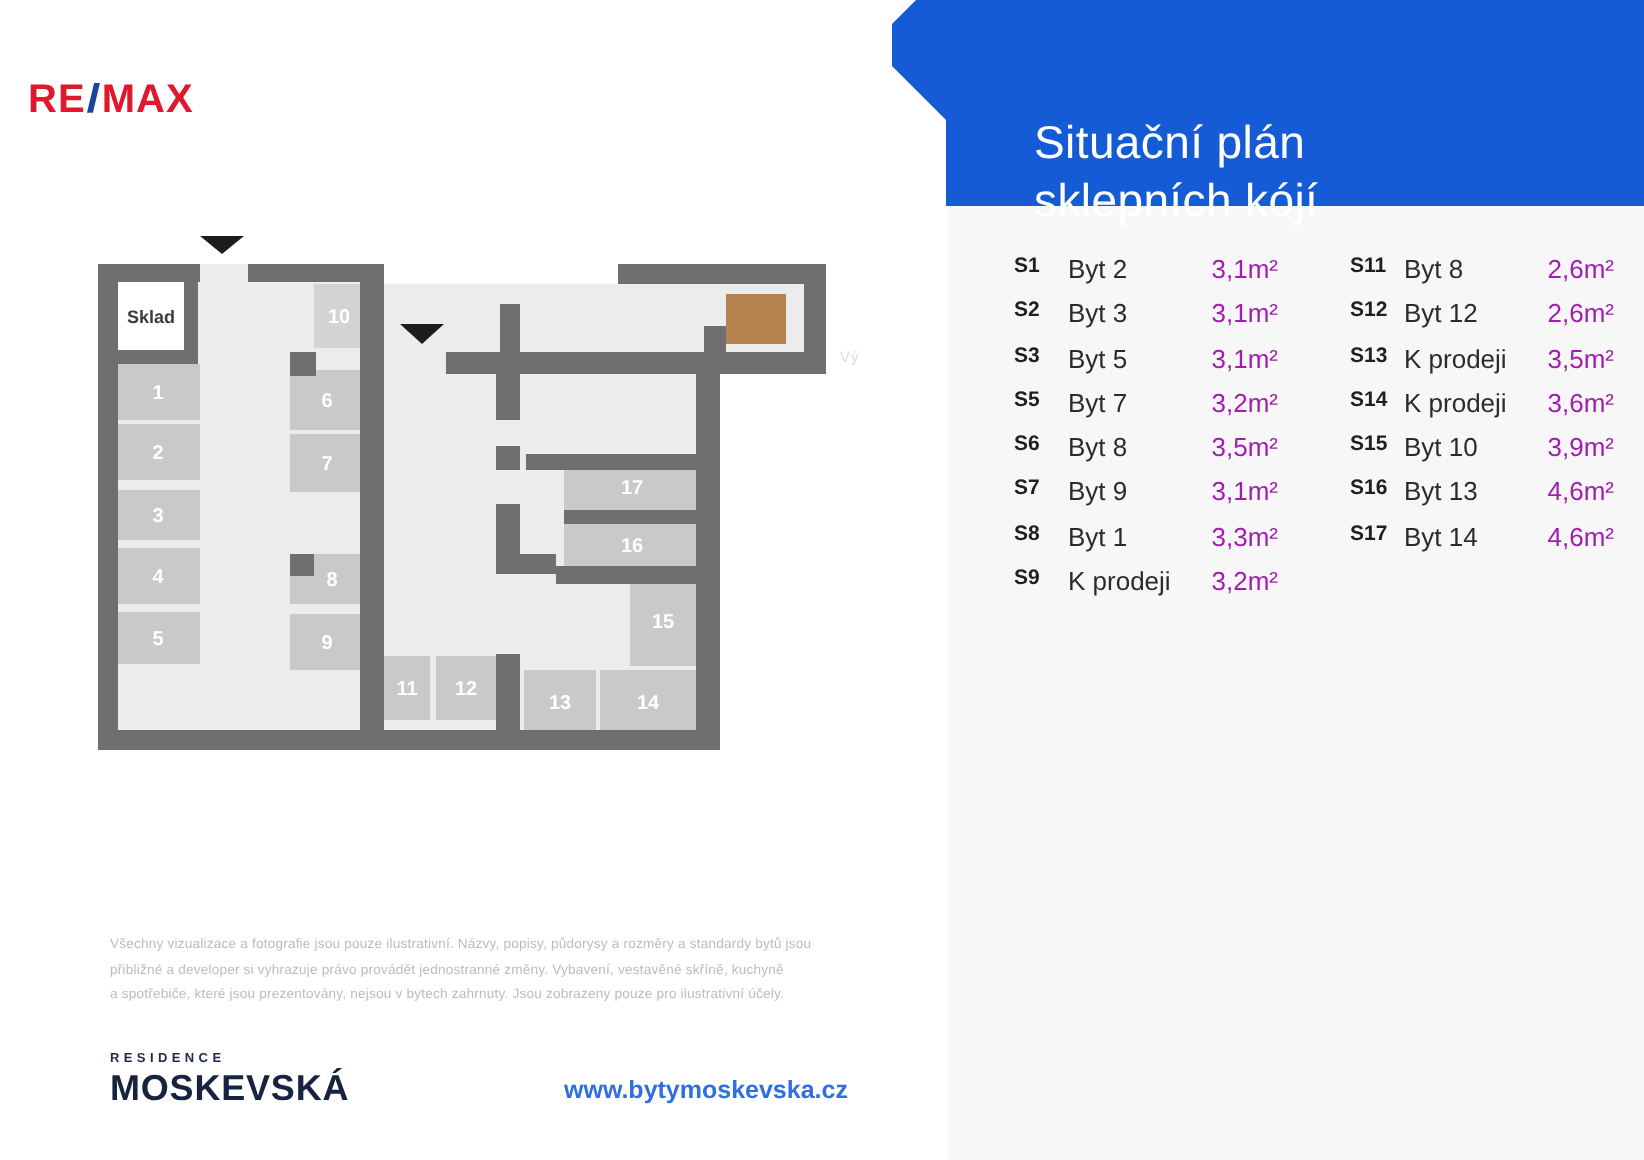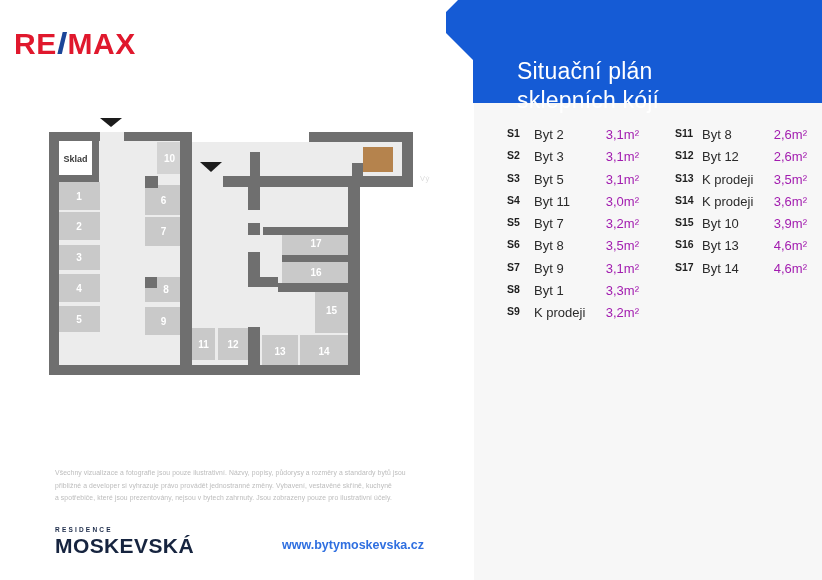--- a/index.html
+++ b/index.html
@@ -8,40 +8,40 @@
     position:relative;width:822px;height:580px;background:#ffffff;overflow:hidden;
     font-family:"Liberation Sans","DejaVu Sans",sans-serif;
   }
   
   .info-panel{position:absolute;left:474px;top:103px;width:348px;height:477px;background:#f7f7f7;}
   
   .header-svg{position:absolute;left:0;top:0;}
   .header-title{position:absolute;left:517px;top:19px;color:#ffffff;font-weight:400;
     font-size:23px;line-height:29px;letter-spacing:.2px;margin-top:38px;}
   
-  .remax{position:absolute;left:14px;top:27px;font-size:30px;font-weight:800;letter-spacing:.5px;}
+  .remax{position:absolute;left:14px;top:39px;font-size:20px;font-weight:800;letter-spacing:.5px;}
   .remax .re,.remax .max{color:#e0182d;}
   .remax .slash{color:#1b4598;font-weight:900;display:inline-block;transform:scaleX(1.25);margin:0 1px;}
   
   .plan-wrap{position:absolute;left:30px;top:100px;}
   
   .tcol{position:absolute;top:127px;width:132px;}
   .tcol1{left:507px;}
   .tcol2{left:675px;}
   .trow{display:flex;align-items:flex-start;height:22.3px;}
   .tcode{width:27px;font-size:10.5px;font-weight:700;color:#1f1f1f;}
   .tname{font-size:13px;color:#2b2b2b;}
   .tarea{margin-left:auto;font-size:13px;color:#a21caf;}
   
   .disclaimer{position:absolute;left:55px;top:467px;font-size:6.8px;line-height:12.6px;
     color:#bcbcbc;white-space:nowrap;letter-spacing:.1px;}
   
   .brandblock{position:absolute;left:55px;top:526px;color:#16243f;}
   .residence{font-size:6.5px;font-weight:700;letter-spacing:2.2px;color:#1c2b4a;}
-  .project{font-size:21px;font-weight:800;letter-spacing:.4px;margin-top:1px;color:#16243f;}
+  .project{font-size:18px;font-weight:800;letter-spacing:.4px;margin-top:1px;color:#16243f;}
   .site-url{position:absolute;left:282px;top:538px;font-size:12.5px;font-weight:600;color:#2f6fe0;}
   
   .cellnum{fill:#ffffff;font-weight:700;font-size:10px;font-family:"Liberation Sans","DejaVu Sans",sans-serif;}
   .skladlbl{fill:#3c3c3c;font-weight:600;font-size:9px;font-family:"Liberation Sans","DejaVu Sans",sans-serif;}
   .vytahlbl{fill:#dcdcdc;font-size:7.5px;letter-spacing:.5px;font-family:"Liberation Sans","DejaVu Sans",sans-serif;}
 </style>
 </head>
 <body>
 
 <div class="stage">
@@ -149,25 +149,20 @@
         <span class="tcode">S2</span>
         <span class="tname">Byt 3</span>
         <span class="tarea">3,1m²</span>
       </div>
     <div class="trow">
         <span class="tcode">S3</span>
         <span class="tname">Byt 5</span>
         <span class="tarea">3,1m²</span>
       </div>
     <div class="trow">
-        <span class="tcode">S4</span>
-        <span class="tname">Byt 11</span>
-        <span class="tarea">3,0m²</span>
-      </div>
-    <div class="trow">
         <span class="tcode">S5</span>
         <span class="tname">Byt 7</span>
         <span class="tarea">3,2m²</span>
       </div>
     <div class="trow">
         <span class="tcode">S6</span>
         <span class="tname">Byt 8</span>
         <span class="tarea">3,5m²</span>
       </div>
     <div class="trow">

